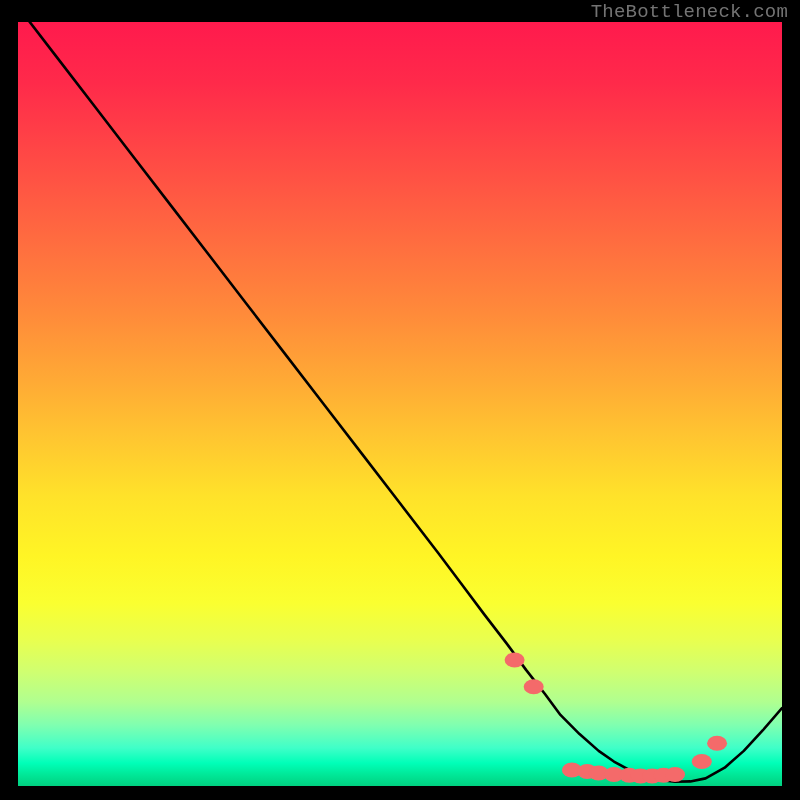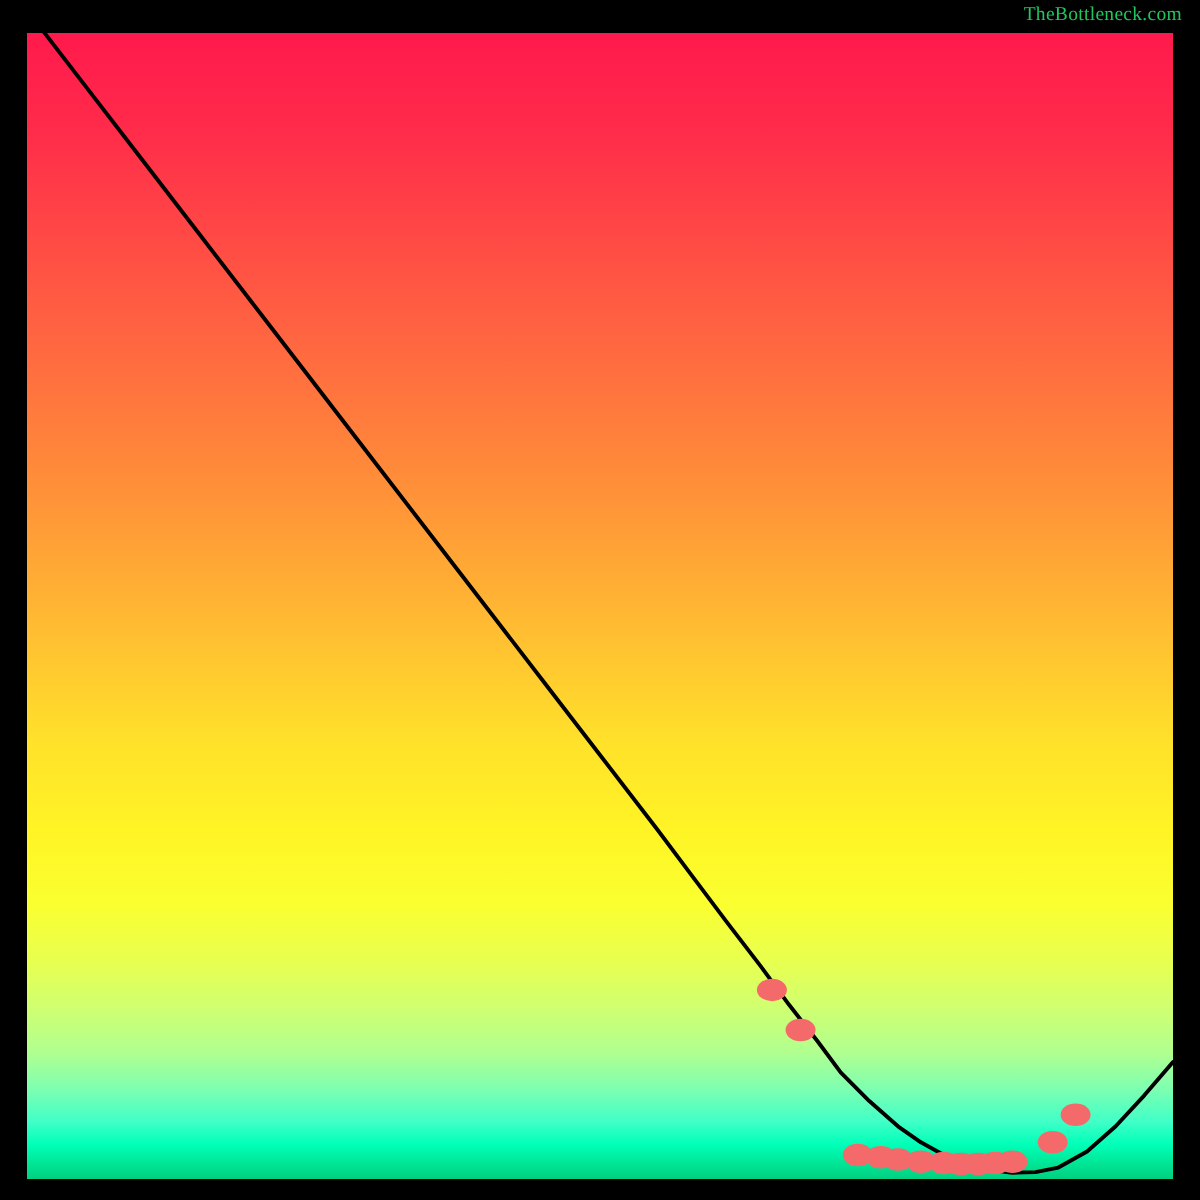--- a/index.html
+++ b/index.html
@@ -49,23 +49,23 @@
     left: 0;
     top: 0;
     width: 100%;
     height: 100%;
     pointer-events: none;
   }
   .watermark {
     position: absolute;
     top: 1px;
     right: 12px;
-    font-family: Liberation Serif, serif;
-    font-size: 13px;
-    color: #22c55e;
+    font-family: Liberation Mono, monospace;
+    font-size: 19px;
+    color: #737373;
     letter-spacing: 0.2px;
   }
 </style>
 </head>
 <body>
 
 <div class="chart-container">
 
   <div class="plot-area">
     <div class="gradient-bg"></div>

